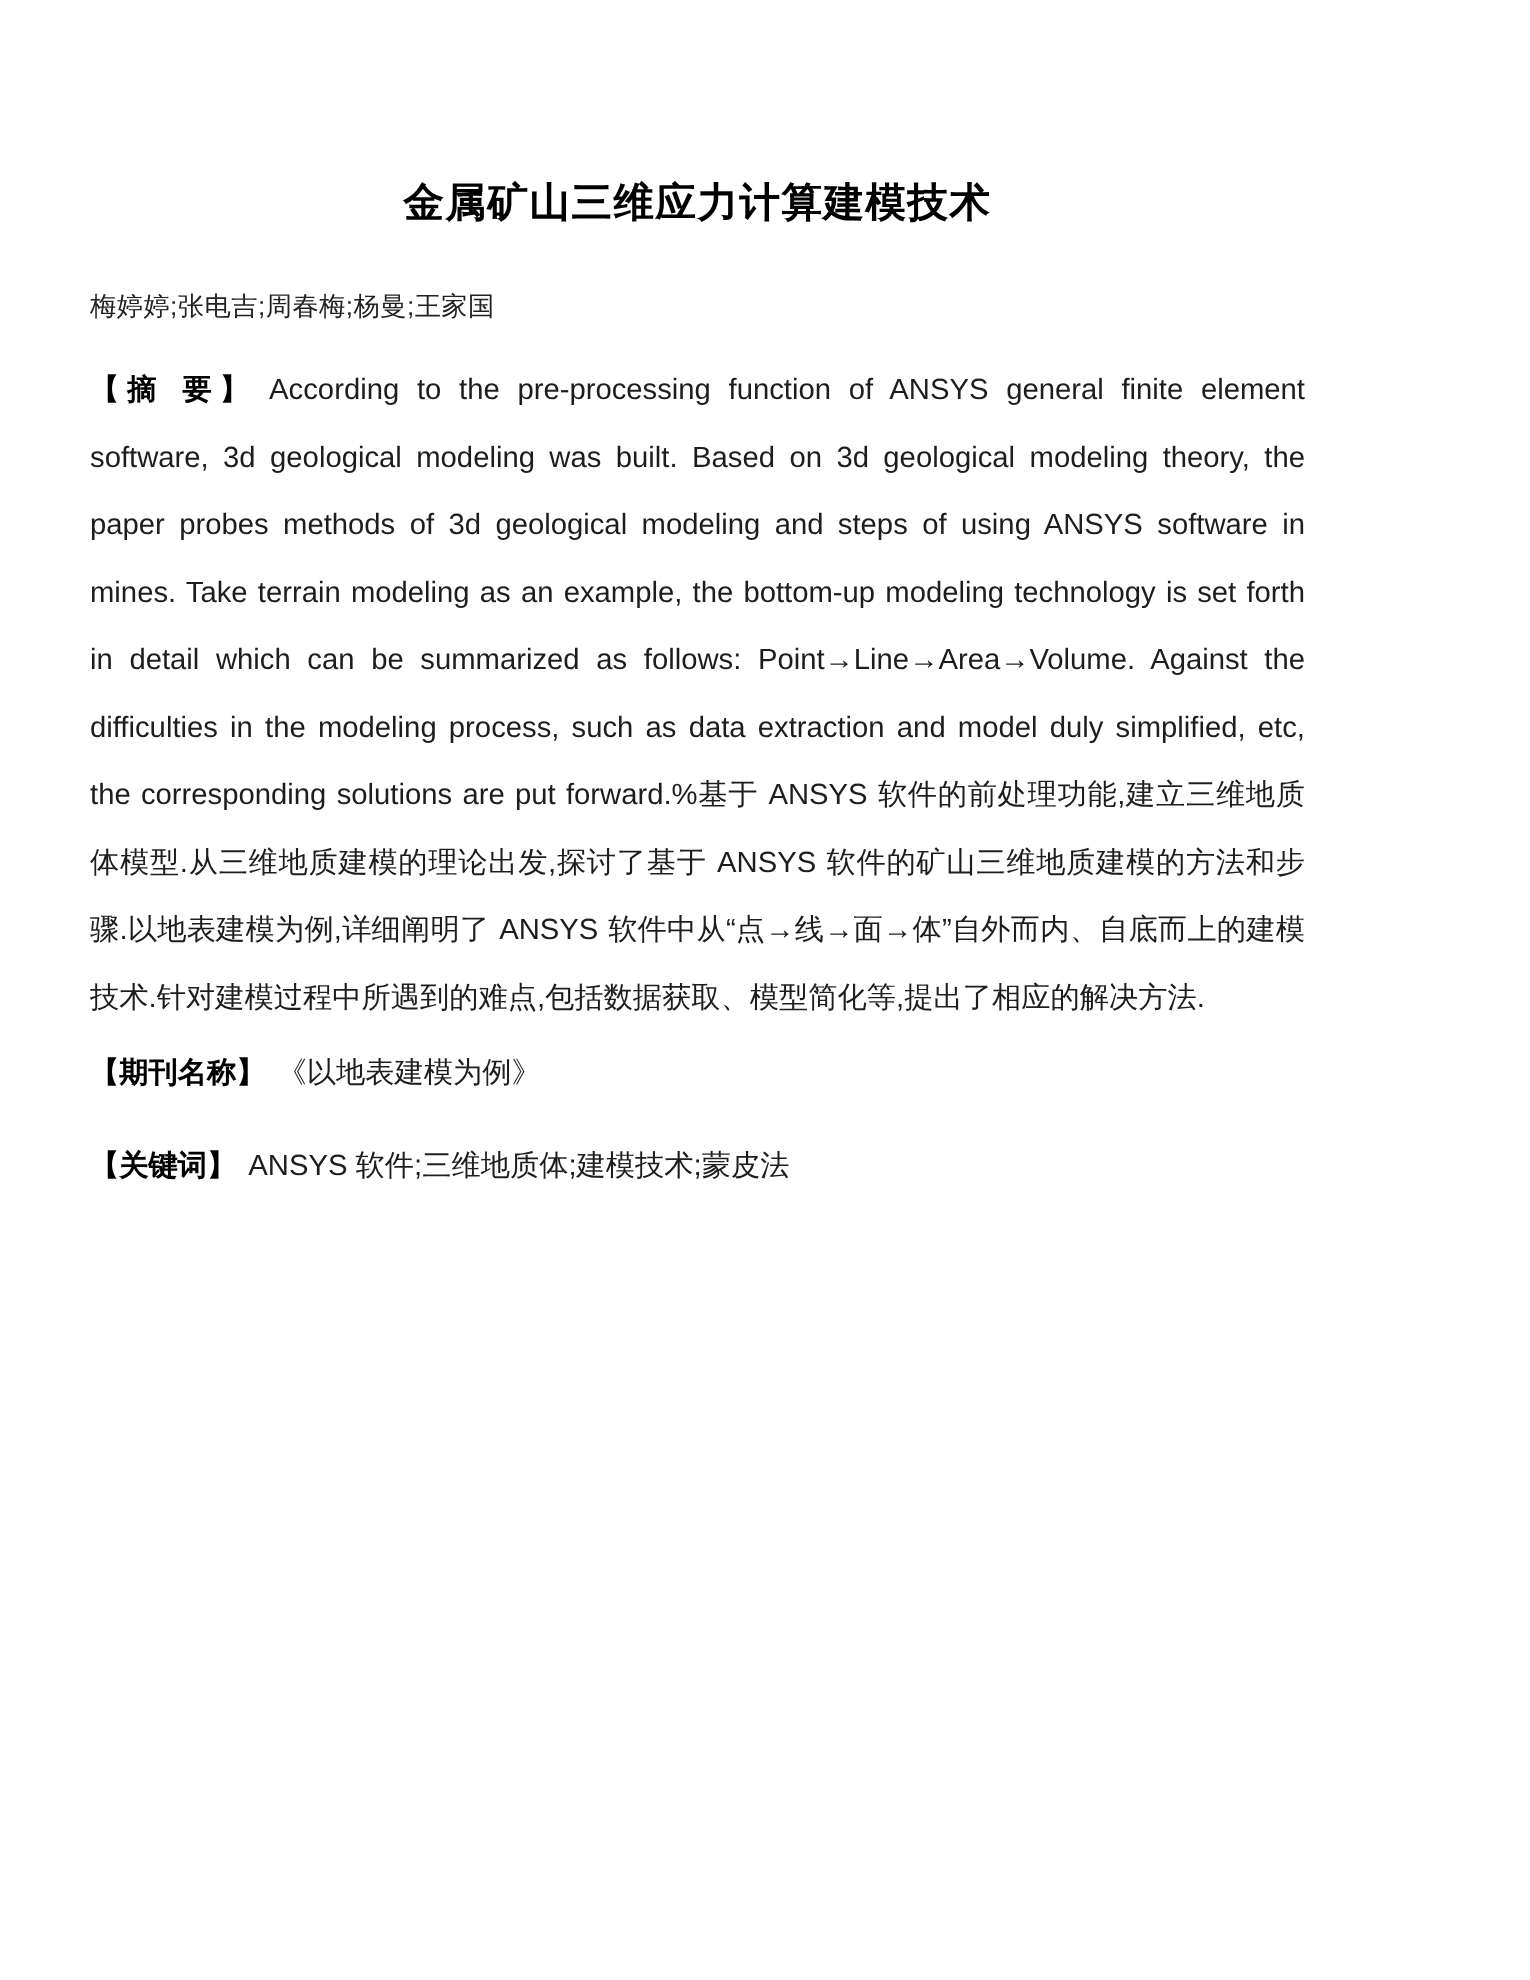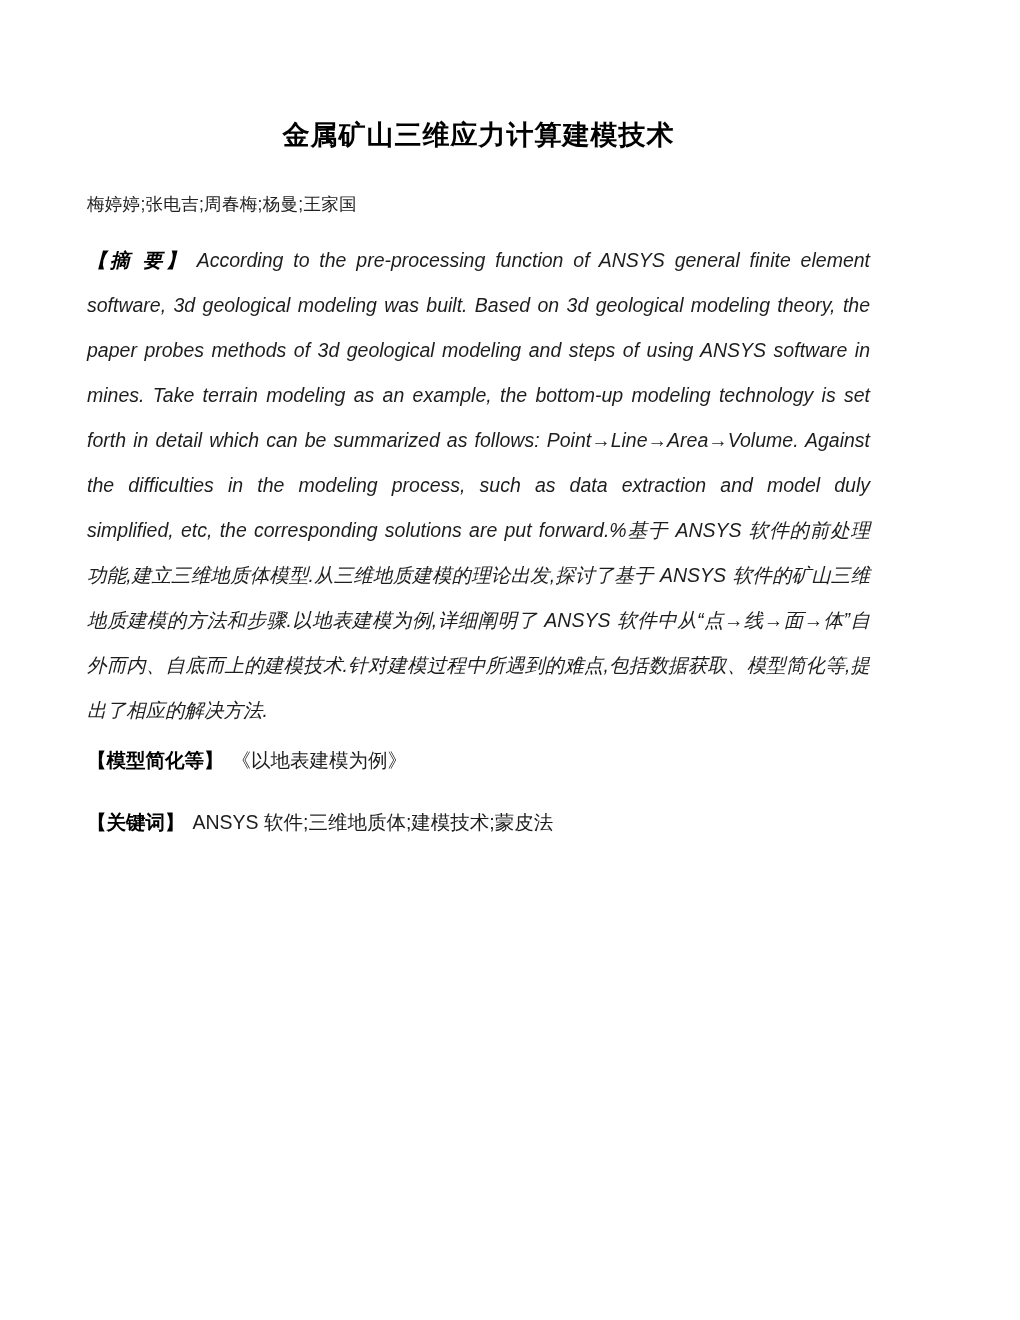--- a/index.html
+++ b/index.html
@@ -13,21 +13,21 @@
     position: relative;
     overflow: hidden;
     color: #1d1d1d;
     font-family: "Liberation Sans", "DejaVu Sans", sans-serif;
     -webkit-font-smoothing: antialiased;
   }
   .page {
     box-sizing: border-box;
     width: 1020px;
     height: 1320px;
-    padding: 118px 150px 0 87px;
+    padding: 118px 150px 0 60px;
   }
   .doc-title {
     margin: 0 0 40px 0;
     font-size: 27px;
     line-height: 1.3;
     font-weight: 700;
     text-align: center;
     color: #000000;
     letter-spacing: 1px;
   }
@@ -38,21 +38,20 @@
     color: #222222;
     letter-spacing: 0.3px;
   }
   .abstract-para {
     margin: 0;
     font-size: 19.5px;
     line-height: 45px;
     text-align: justify;
     color: #1d1d1d;
     word-spacing: 1px;
-    font-style: italic;
   }
   .bracket-label {
     font-weight: 700;
     color: #000000;
     margin-right: 8px;
   }
   .fields {
     margin-top: 14px;
   }
   .field-row {
@@ -72,21 +71,21 @@
 
   <div class="authors-line">梅婷婷;张电吉;周春梅;杨曼;王家国</div>
 
   <p class="abstract-para">
     <span class="bracket-label">【摘 要】</span><span>According to the pre-processing function of ANSYS general finite element software, 3d geological modeling was built. Based on 3d geological modeling theory, the paper probes methods of 3d geological modeling and steps of using ANSYS software in mines. Take terrain modeling as an example, the bottom-up modeling technology is set forth in detail which can be summarized as follows: Point→Line→Area→Volume. Against the difficulties in the modeling process, such as data extraction and model duly simplified, etc, the corresponding solutions are put forward.%基于 ANSYS 软件的前处理功能,建立三维地质体模型.从三维地质建模的理论出发,探讨了基于 ANSYS 软件的矿山三维地质建模的方法和步骤.以地表建模为例,详细阐明了 ANSYS 软件中从“点→线→面→体”自外而内、自底而上的建模技术.针对建模过程中所遇到的难点,包括数据获取、模型简化等,提出了相应的解决方法.</span>
   </p>
 
   <div class="fields">
 
     <div class="field-row">
-      <span class="bracket-label">【模型简化等】</span><span>《以地表建模为例》</span>
+      <span class="bracket-label">【期刊名称】</span><span>《以地表建模为例》</span>
     </div>
 
 
 
     <div class="field-row">
       <span class="bracket-label">【关键词】</span><span>ANSYS 软件;三维地质体;建模技术;蒙皮法</span>
     </div>
 
 
   </div>

